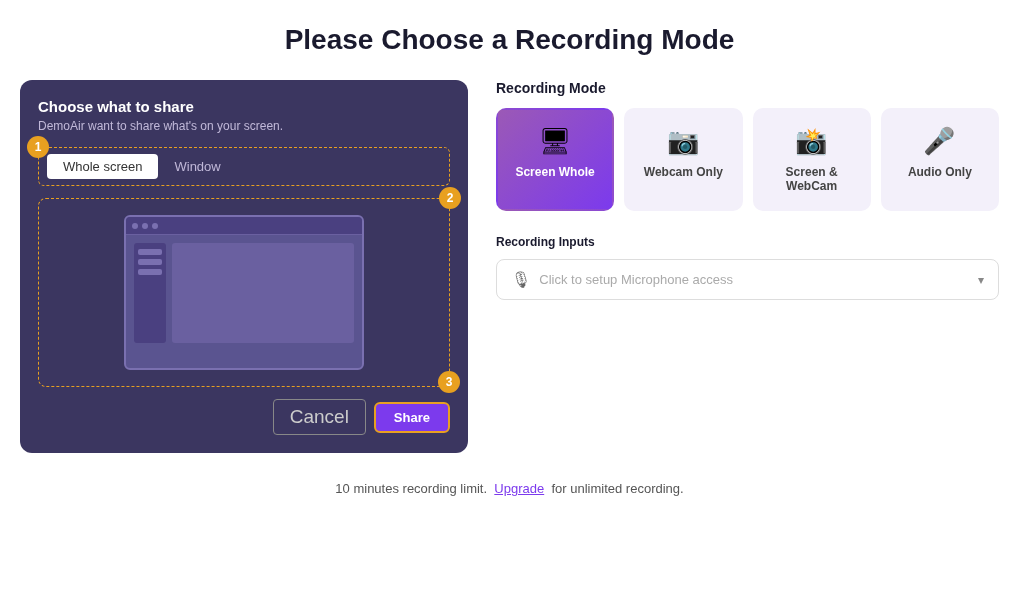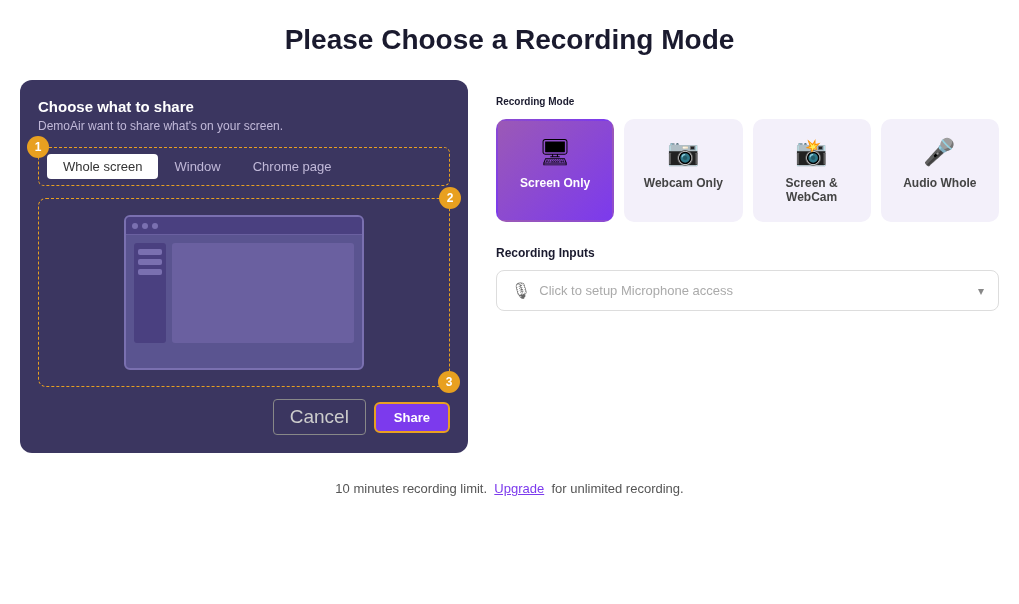--- a/index.html
+++ b/index.html
@@ -224,25 +224,24 @@
       font-weight: 600;
       cursor: pointer;
     }
 
     
     .right-panel {
       flex: 1;
     }
 
     .section-label {
-      font-size: 10px;
+      font-size: 14px;
       font-weight: 700;
       color: #1a1a2e;
       margin-bottom: 12px;
-      margin-top: 16px;
     }
 
     .recording-modes {
       display: flex;
       gap: 10px;
       margin-bottom: 24px;
     }
 
     .mode-card {
       flex: 1;
@@ -356,21 +355,20 @@
 <div class="main-content">
 
   <div class="screen-share-panel">
     <div class="panel-title">Choose what to share</div>
     <div class="panel-subtitle">DemoAir want to share what's on your screen.</div>
 
     <div class="tabs-row">
       <div class="step-badge">1</div>
       <div class="tab-item active">Whole screen</div>
       <div class="tab-item">Window</div>
-      <div class="tab-item">Chrome page</div>
     </div>
 
     <div class="screen-preview-area">
       <div class="step-badge-2">2</div>
       <div class="screen-mockup">
         <div class="screen-mockup-topbar">
           <div class="screen-mockup-dot"></div>
           <div class="screen-mockup-dot"></div>
           <div class="screen-mockup-dot"></div>
         </div>
@@ -392,36 +390,36 @@
     </div>
   </div>
 
   <div class="right-panel">
     <div class="section-label">Recording Mode</div>
 
     <div class="recording-modes">
 
       <div class="mode-card active">
         <span class="mode-icon">🖥</span>
-        <span class="mode-label">Screen Only</span>
+        <span class="mode-label">Screen Whole</span>
       </div>
 
       <div class="mode-card">
         <span class="mode-icon">📷</span>
         <span class="mode-label">Webcam Only</span>
       </div>
 
       <div class="mode-card">
         <span class="mode-icon">📸</span>
         <span class="mode-label">Screen &amp; WebCam</span>
       </div>
 
       <div class="mode-card">
         <span class="mode-icon">🎤</span>
-        <span class="mode-label">Audio Whole</span>
+        <span class="mode-label">Audio Only</span>
       </div>
 
     </div>
 
     <div class="recording-inputs-label">Recording Inputs</div>
 
     <div class="microphone-select">
       <span class="mic-icon">🎙</span>
       <span class="mic-text">Click to setup Microphone access</span>
       <span class="chevron">▾</span>

